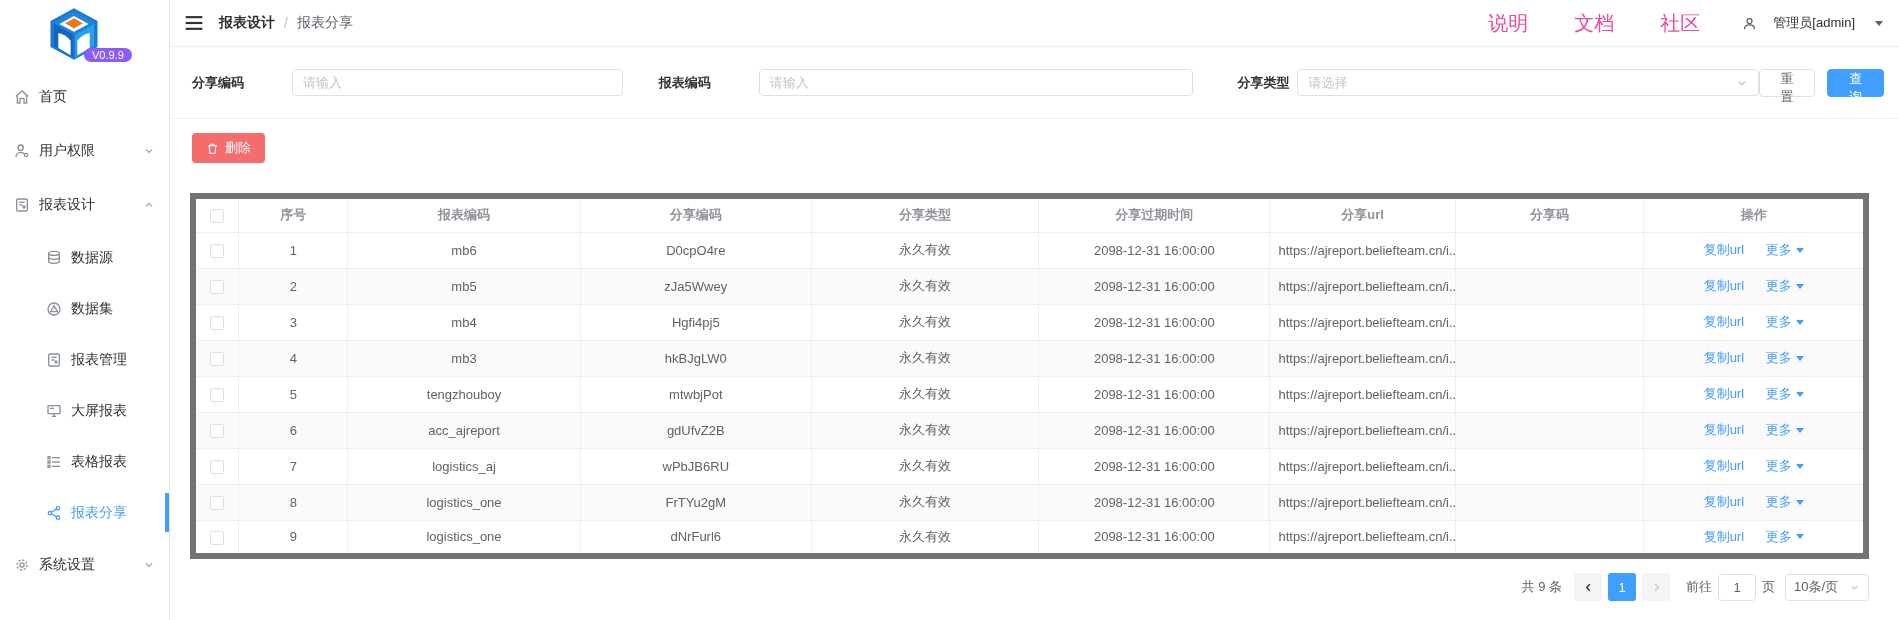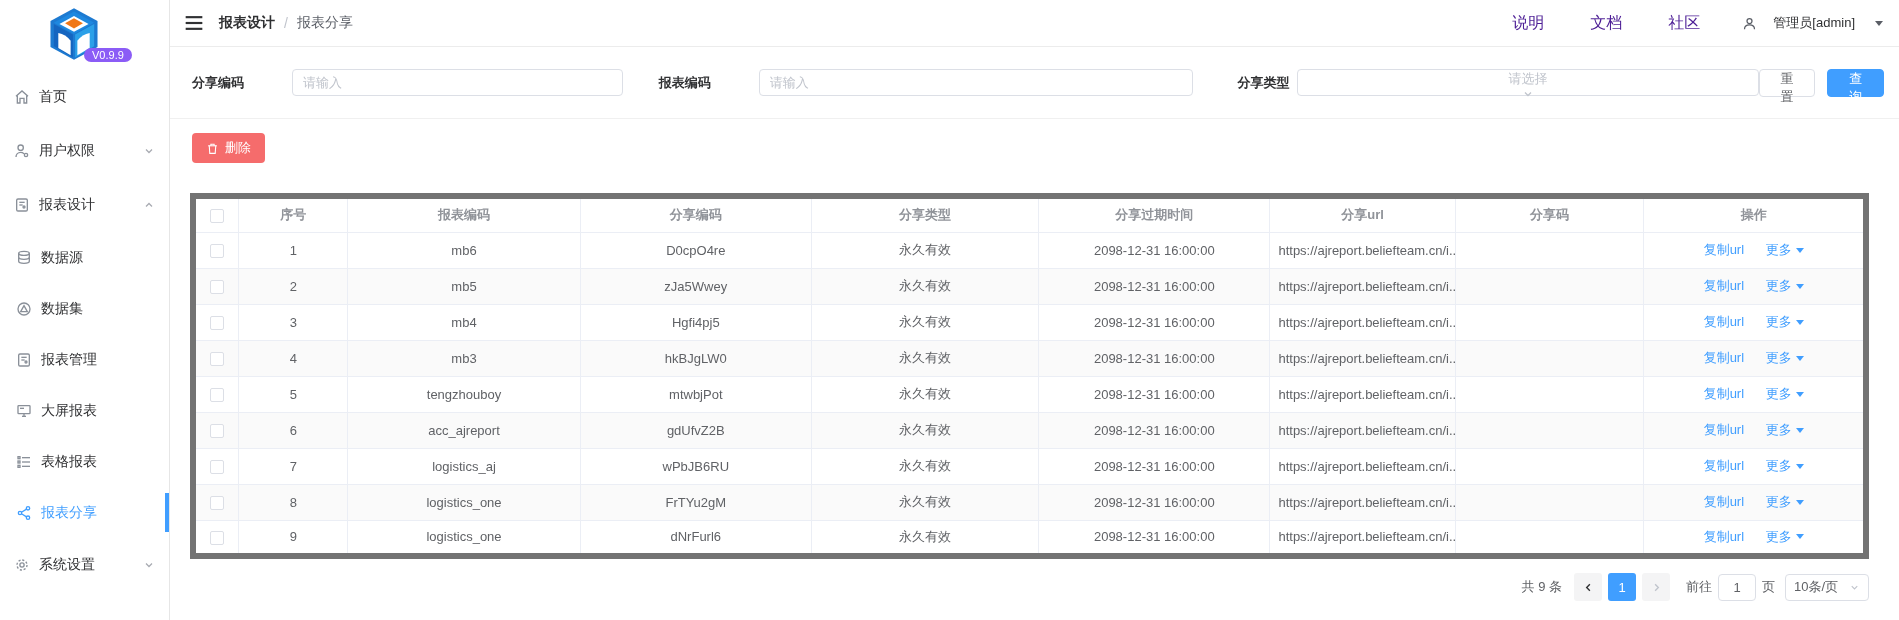--- a/index.html
+++ b/index.html
@@ -11,52 +11,52 @@
   svg { display:block; }
 
   
   .sidebar { width:170px; height:620px; border-right:1px solid #e6e6e6; background:#fff; flex:none; }
   .logo-wrap { position:relative; height:70px; }
   .logo-cube { position:absolute; left:46px; top:6px; }
   .ver-badge { position:absolute; left:84px; top:48px; background:#8b5cf6; color:#fff;
                font-size:11px; padding:1px 8px; border-radius:9px; }
   .nav-item { height:54px; display:flex; align-items:center; padding-left:14px; gap:9px;
               font-size:14px; color:#303133; cursor:pointer; position:relative; }
-  .nav-item.sub { height:51px; padding-left:16px; }
+  .nav-item.sub { height:51px; padding-left:46px; }
   .nav-item .mi { color:#8a9099; flex:none; }
   .nav-item .chev { margin-left:auto; margin-right:14px; color:#a8abb2; }
   .nav-item.active { color:#409EFF; }
   .nav-item.active .mi { color:#409EFF; }
   .nav-item.active::after { content:""; position:absolute; right:0; top:6px; bottom:6px; width:4px; background:#409EFF; }
 
   
   .main { flex:1; display:flex; flex-direction:column; min-width:0; }
 
   .topbar { height:47px; border-bottom:1px solid #ececec; display:flex; align-items:center; flex:none; }
   .burger { margin-left:14px; color:#303133; cursor:pointer; }
   .crumb { margin-left:15px; font-size:14px; display:flex; align-items:center; gap:9px; }
   .crumb .c1 { font-weight:bold; color:#303133; }
   .crumb .sep { color:#c0c4cc; }
   .crumb .c2 { color:#5a5e66; }
   .top-right { margin-left:auto; display:flex; align-items:center; margin-right:16px; }
-  .top-link { font-size:16px; color:#4c1d95; margin-left:46px; cursor:pointer; }
+  .top-link { font-size:20px; color:#ec4899; margin-left:46px; cursor:pointer; }
   .user-box { margin-left:42px; display:flex; align-items:center; gap:16px; color:#303133; font-size:13px; cursor:pointer; }
   .user-box .dcaret { width:0; height:0; border-left:4px solid transparent; border-right:4px solid transparent;
                       border-top:5px solid #5a5e66; margin-left:4px; }
 
   .filter-row { height:72px; display:flex; align-items:center; padding:0 15px 0 22px;
                 border-bottom:1px solid #f0f0f0; flex:none; }
   .f-label { font-weight:bold; color:#303133; margin-right:8px; white-space:nowrap; }
   .f-input { height:27px; border:1px solid #dcdfe6; border-radius:4px; padding:0 10px;
              font-size:13px; color:#606266; outline:none; font-family:inherit; background:#fff;margin-left:40px; }
   .f-input::placeholder { color:#c0c4cc; }
   .w1 { width:348px; } .w2 { width:458px; }
   .sp1 { width:36px; flex:none; } .sp2 { width:44px; flex:none; }
   .f-select { width:486px; height:27px; border:1px solid #dcdfe6; border-radius:4px; padding:0 10px;
-              display:flex; align-items:center; justify-content:space-between; cursor:pointer; background:#fff;flex-direction:column; }
+              display:flex; align-items:center; justify-content:space-between; cursor:pointer; background:#fff; }
   .f-select .ph { color:#c0c4cc; }
   .f-select .chev { color:#c0c4cc; }
   .btn { height:28px; border-radius:4px; border:1px solid #dcdfe6; background:#fff; color:#606266;
          font-size:13px; padding:0 15px; cursor:pointer; font-family:inherit; }
   .btn.primary { background:#409EFF; border-color:#409EFF; color:#fff; }
   .reset-btn { margin-left:auto; }
   .search-btn { margin-left:12px; }
 
   .action-row { padding:14px 0 15px 22px; flex:none; }
   .btn-danger { height:30px; background:#f56c6c; border:none; border-radius:4px; color:#fff;

